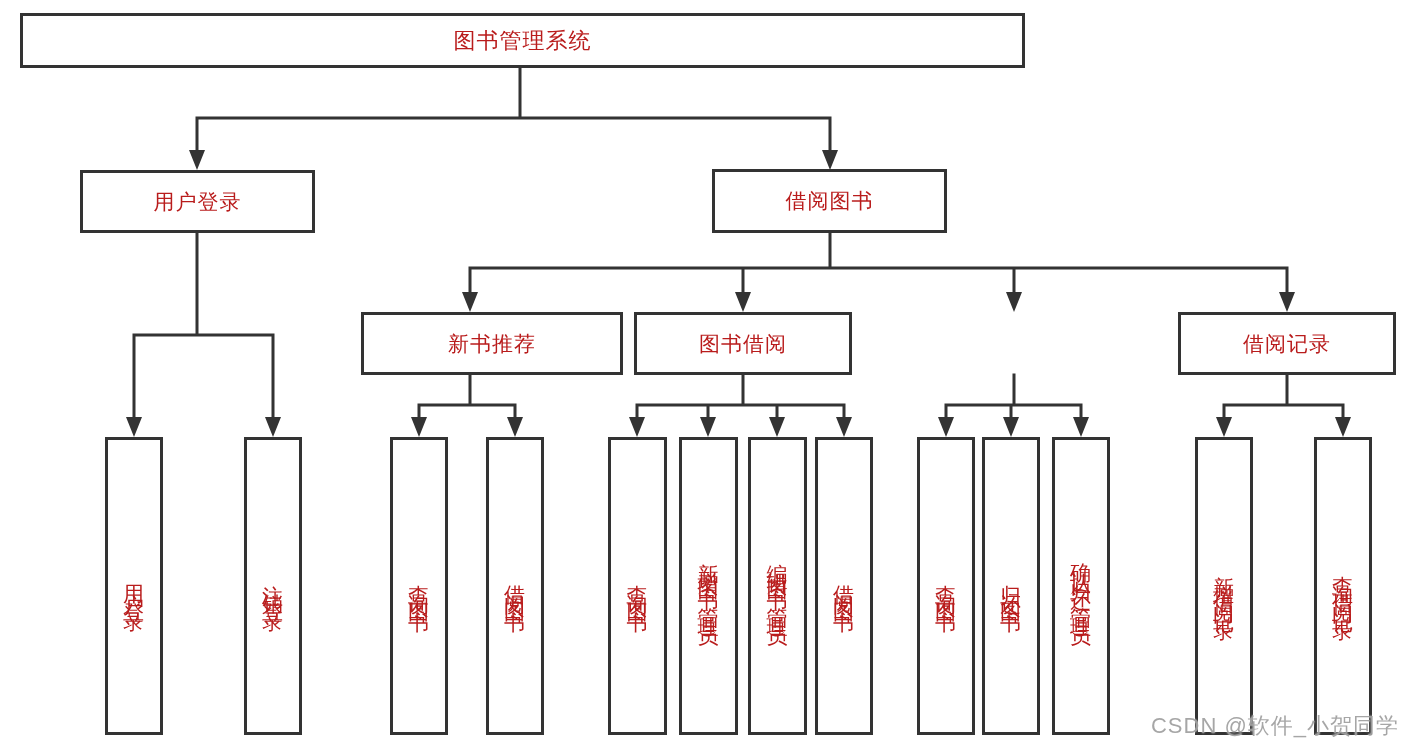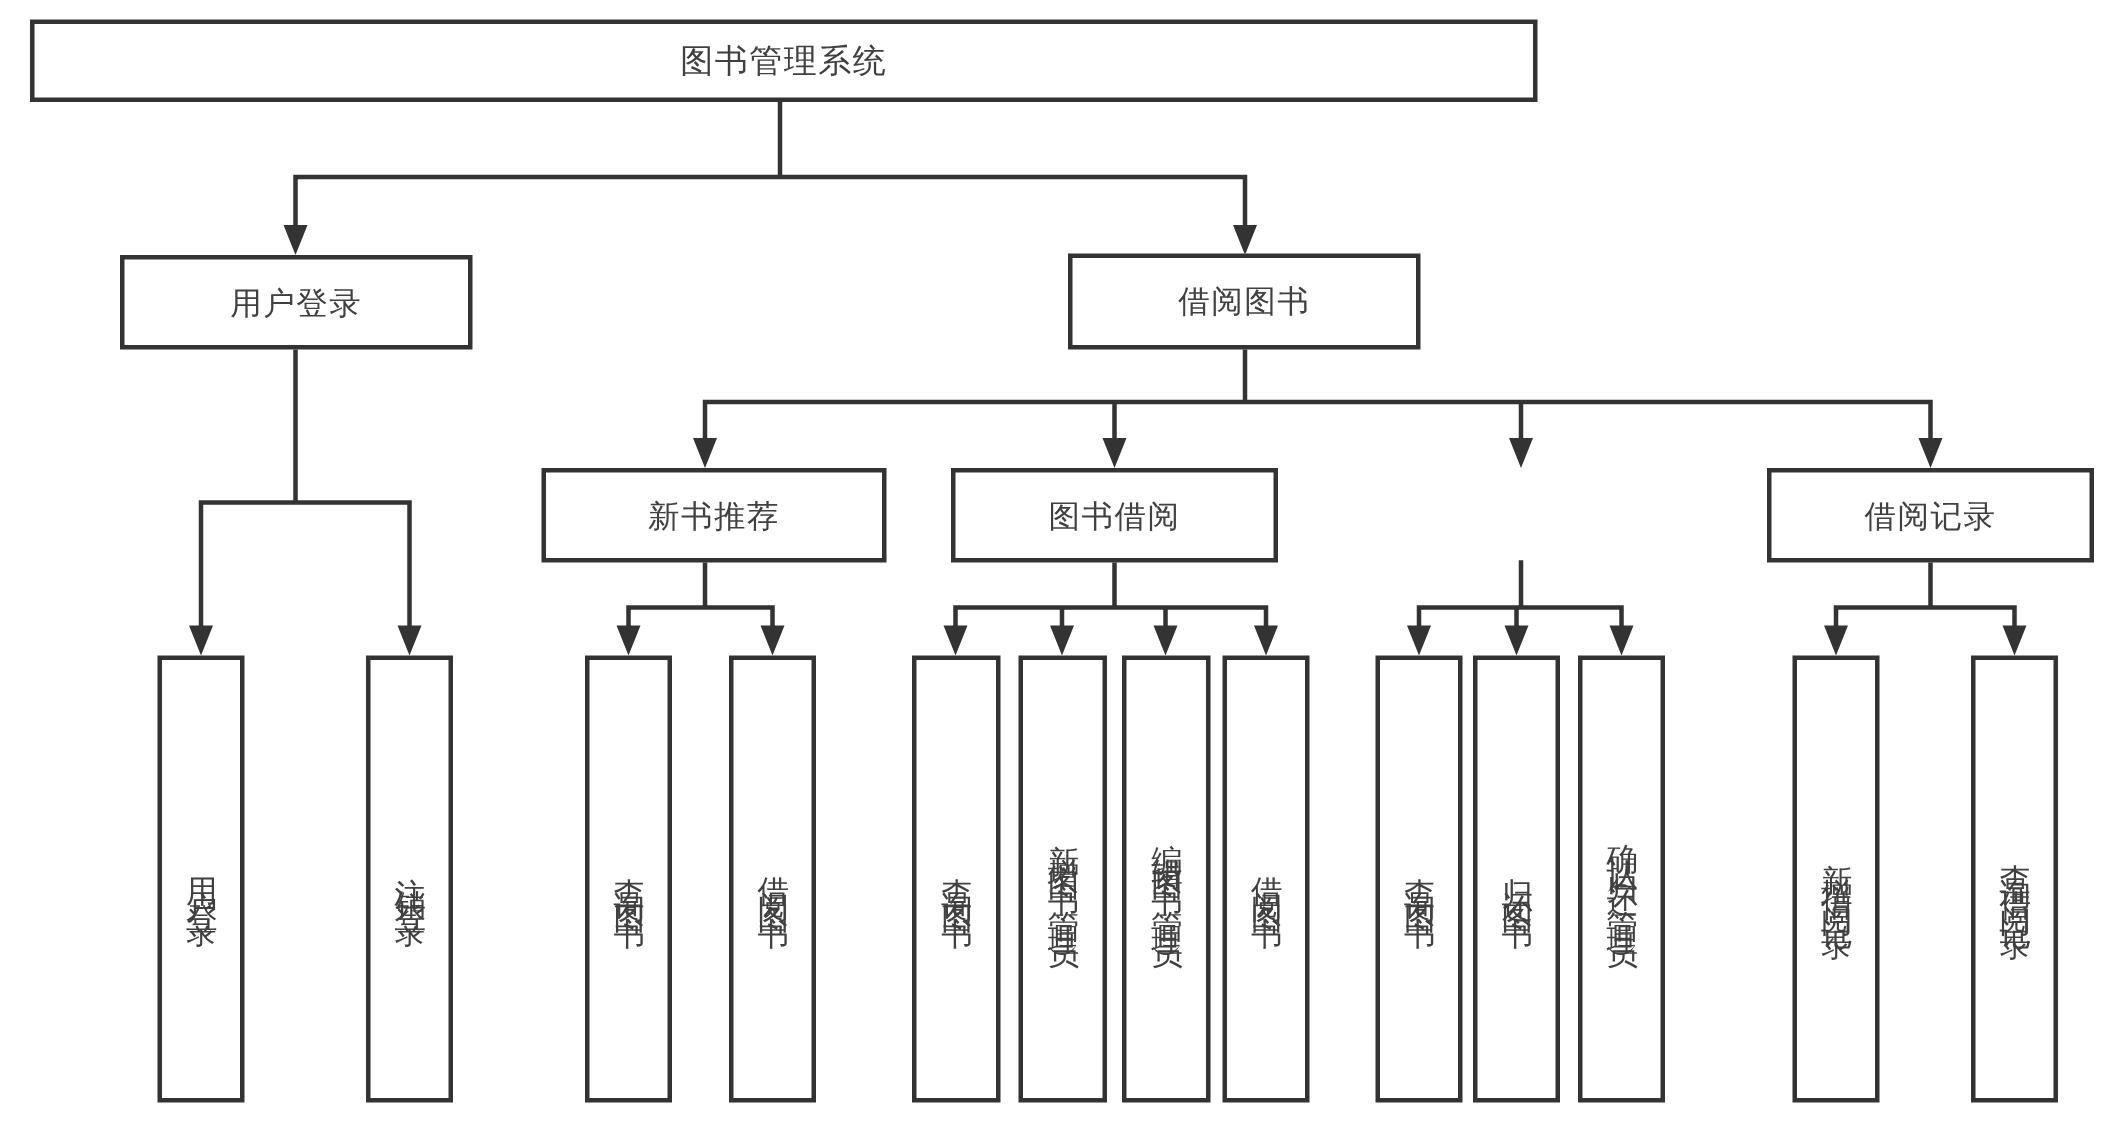--- a/index.html
+++ b/index.html
@@ -22,21 +22,21 @@
   }
   .node {
     position: absolute;
     box-sizing: border-box;
     background: #ffffff;
     border: 3px solid #333333;
     display: flex;
     align-items: center;
     justify-content: center;
     z-index: 1;
-    color: #404040;
+    color: #b91c1c;
   }
   .node-h {
     font-size: 21px;
     letter-spacing: 1px;
   }
   .node-root { font-size: 22px; }
   .node-v {
     font-size: 21px;
   }
   .node-v .label {
@@ -86,21 +86,21 @@
     <span class="label">图书管理系统</span>
   </div>
 
   <div class="node node-h" style="left:80px; top:170px; width:235px; height:63px;">
     <span class="label">用户登录</span>
   </div>
   <div class="node node-h" style="left:712px; top:169px; width:235px; height:64px;">
     <span class="label">借阅图书</span>
   </div>
 
-  <div class="node node-h" style="left:361px; top:312px; width:230px; height:63px;">
+  <div class="node node-h" style="left:361px; top:312px; width:262px; height:63px;">
     <span class="label">新书推荐</span>
   </div>
   <div class="node node-h" style="left:634px; top:312px; width:218px; height:63px;">
     <span class="label">图书借阅</span>
   </div>
   <div class="node node-h" style="left:1178px; top:312px; width:218px; height:63px;">
     <span class="label">借阅记录</span>
   </div>
 
   <div class="node node-v" style="left:105px; top:437px; width:58px; height:298px;">
@@ -140,14 +140,15 @@
     <span class="label">确认归还（管理员）</span>
   </div>
 
   <div class="node node-v" style="left:1195px; top:437px; width:58px; height:298px;">
     <span class="label">新增借阅记录</span>
   </div>
   <div class="node node-v" style="left:1314px; top:437px; width:58px; height:298px;">
     <span class="label">查询借阅记录</span>
   </div>
 
+  <div class="watermark">CSDN @软件_小贺同学</div>
 
 </div>
 
 </body></html>

